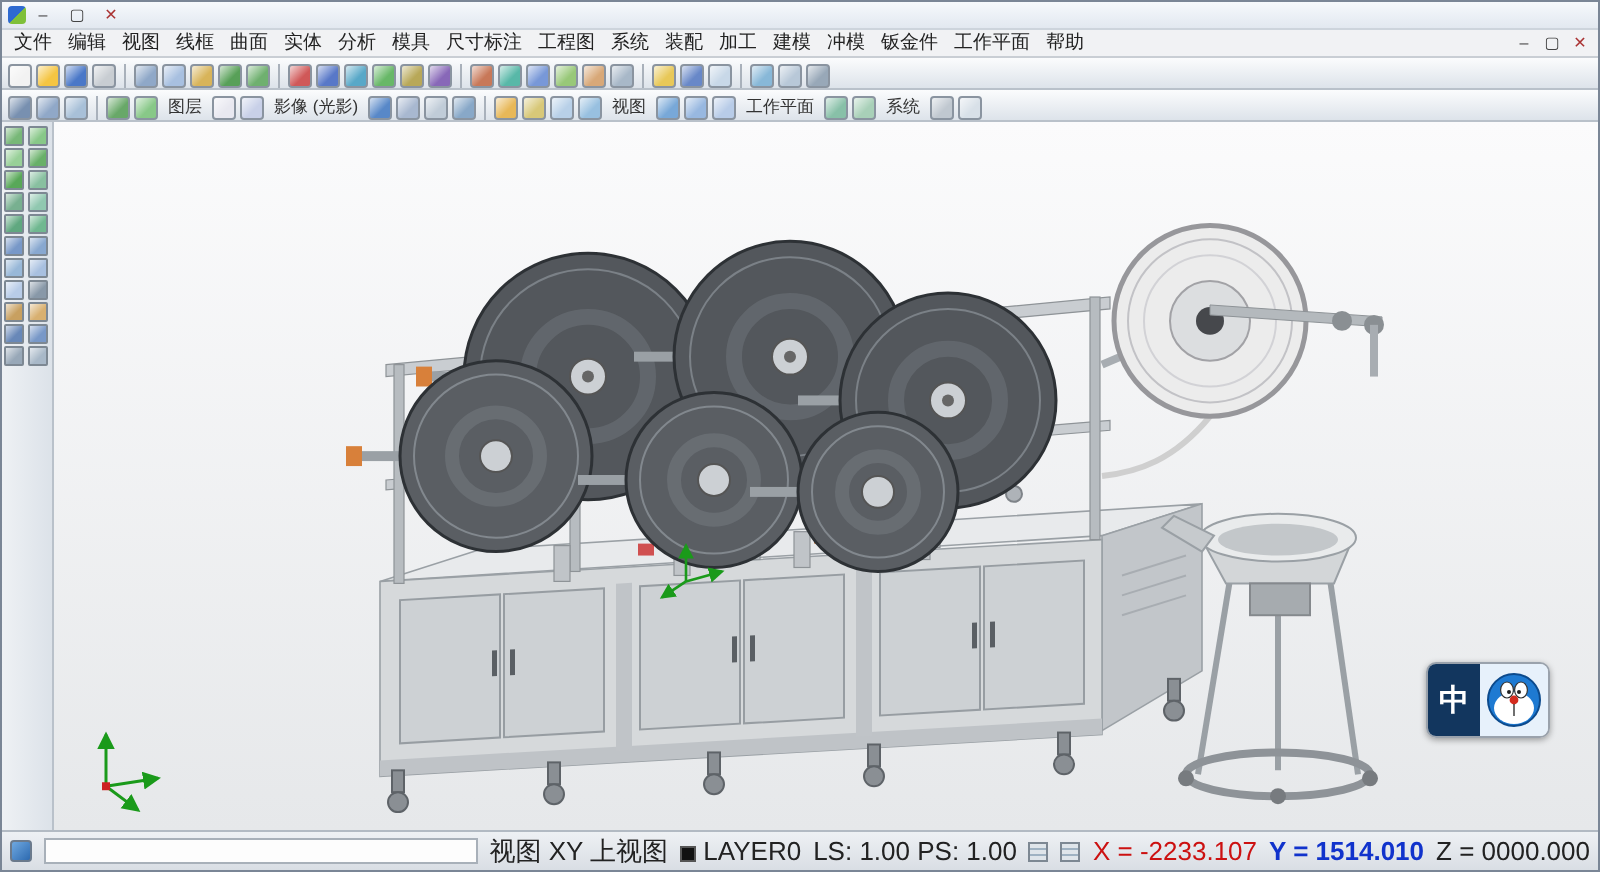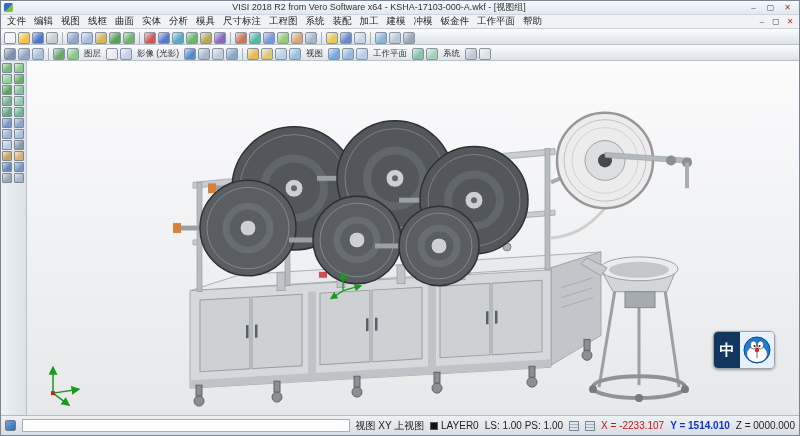--- a/index.html
+++ b/index.html
@@ -48,40 +48,39 @@
 
   
   .sticker{position:absolute;right:24px;bottom:46px;width:62px;height:38px;border-radius:5px;
     overflow:hidden;display:flex;box-shadow:0 1px 3px rgba(0,0,0,.35);border:1px solid #9aa2ac}
   .sticker-left{width:26px;background:#12365e;color:#fff;display:flex;align-items:center;
     justify-content:center;font-size:15px;font-weight:bold}
   .sticker-right{flex:1;background:#e7f1fb;display:flex;align-items:center;justify-content:center}
 
   
   .statusbar{height:20px;flex:0 0 auto;background:linear-gradient(#eef1f4,#d9dee4);
-    border-top:1px solid #b2bac3;display:flex;align-items:center;font-size:10px;color:#222;
+    border-top:1px solid #b2bac3;display:flex;align-items:center;font-size:13px;color:#222;
     padding:0 4px;gap:6px;white-space:nowrap}
   .status-icon{width:11px;height:11px;border:1px solid #6b7a8c;border-radius:2px;
     background:linear-gradient(135deg,#6fa8e0,#2d6ab0)}
   .status-field{flex:1;max-width:330px;height:13px;border:1px solid #a8b0b9;background:#fdfdfd}
   .chip{width:8px;height:8px;border:1px solid #555;display:inline-block;background:#111;vertical-align:-1px}
   .mini-toggle{width:10px;height:10px;border:1px solid #7d8893;
     background:repeating-linear-gradient(#dfe5ea 0 2px,#9fb2c2 2px 3px)}
   .coord-x{color:#cc1111;font-weight:normal}
   .coord-y{color:#1133cc;font-weight:bold}
   .coord-z{color:#222;font-weight:normal}
 </style>
 </head>
 <body>
 
 <div class="app">
 
   <div class="titlebar">
     <span class="appicon"></span>
-    <span class="title">VISI 2018 R2 from Vero Software x64 - KSHA-17103-000-A.wkf - [视图组]</span>
     <span class="win-btn">–</span>
     <span class="win-btn">▢</span>
     <span class="win-btn close">✕</span>
   </div>
 
   <div class="menubar">
     <span style="display:flex">
         <span class="menu-item">文件</span>
         <span class="menu-item">编辑</span>
         <span class="menu-item">视图</span>

